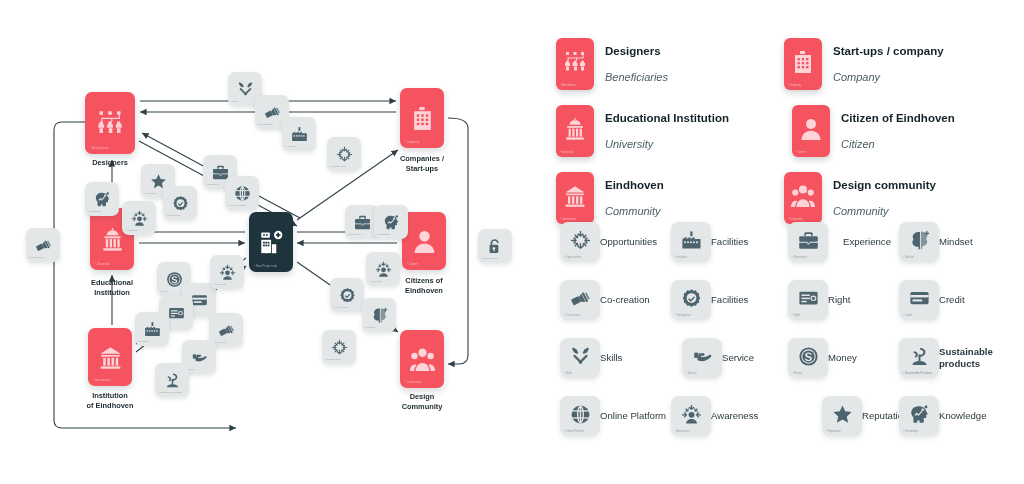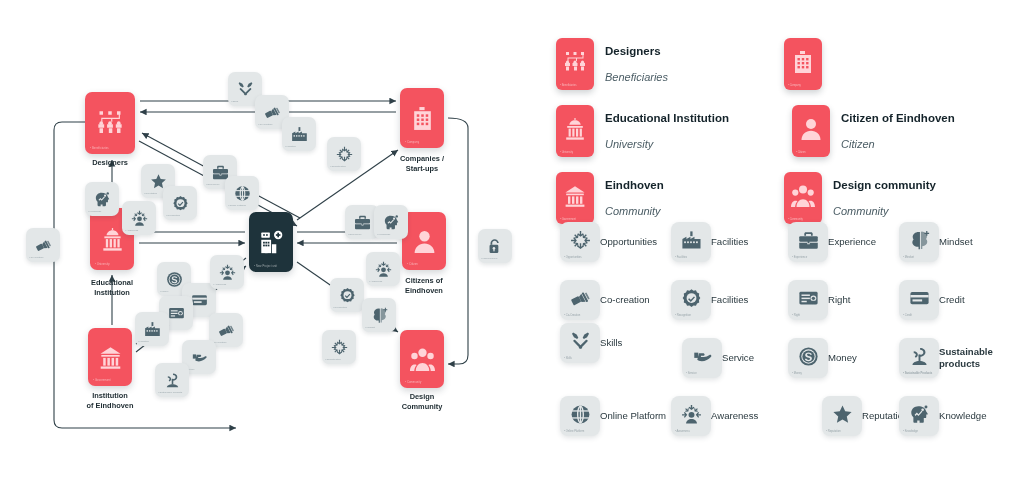--- a/index.html
+++ b/index.html
@@ -603,20 +603,24 @@
                 <rect x="6.5" y="12" width="2.4" height="2.4"></rect>
                 <rect x="10.8" y="12" width="2.4" height="2.4"></rect>
                 <rect x="15.1" y="12" width="2.4" height="2.4"></rect>
                 <rect x="6.5" y="16" width="2.4" height="2.4"></rect>
                 <rect x="10.8" y="16" width="2.4" height="2.4"></rect>
                 <rect x="15.1" y="16" width="2.4" height="2.4"></rect>
               </g>
             </svg></span>
           <span class="microcap">• Company</span>
         </div>
+        <div class="legend-txt">
+          <div class="l1">Start-ups / company</div>
+          <div class="l2">Company</div>
+        </div>
       </div>
       <div class="legend-row" style="left: 0px; top: 67px;">
         <div class="legend-card">
           <span><svg width="24" height="24" viewBox="0 0 24 24" fill="#ffd4d8">
               <path d="M11.4 1h1.2v2h-1.2z"></path>
               <path d="M12 3.2c3.1 0 5.4 2.1 5.7 4.6H6.3C6.6 5.3 8.9 3.2 12 3.2z"></path>
               <rect x="4.2" y="9" width="15.6" height="1.8"></rect>
               <rect x="5.6" y="11.6" width="2.2" height="8"></rect>
               <rect x="9.3" y="11.6" width="2.2" height="8"></rect>
               <rect x="13" y="11.6" width="2.2" height="8"></rect>
@@ -711,21 +715,21 @@
                 <rect x="7" y="13" width="2" height="2"></rect>
                 <rect x="10.4" y="13" width="2" height="2"></rect>
                 <rect x="13.8" y="13" width="2" height="2"></rect>
                 <rect x="17.2" y="13" width="2" height="2"></rect>
               </g>
             </svg></span>
           <span class="microcap">• Facilities</span>
         </div>
         <div class="key-label">Facilities</div>
       </div>
-      <div class="key-item" style="left: 228px; top: 0px;">
+      <div class="key-item" style="left: 228px; top: 0px; text-align: center;">
         <div class="key-box">
           <span><svg width="21" height="21" viewBox="0 0 24 24" fill="#4d646e">
               <path d="M9 2.6h6c1 0 1.8.8 1.8 1.8v2.2h-2V4.6H9.2v2H7.2V4.4c0-1 .8-1.8 1.8-1.8z"></path>
               <rect x="1.4" y="7" width="21.2" height="6.4" rx="1.4"></rect>
               <path d="M1.4 14.6h9.2v1.6h2.8v-1.6h9.2v5.4a1.4 1.4 0 0 1-1.4 1.4H2.8a1.4 1.4 0 0 1-1.4-1.4z"></path>
               <rect x="10.9" y="11.6" width="2.2" height="3.4" rx=".6"></rect>
             </svg></span>
           <span class="microcap">• Experience</span>
         </div>
         <div class="key-label">Experience</div>
@@ -787,21 +791,21 @@
         <div class="key-box">
           <span><svg width="21" height="21" viewBox="0 0 24 24" fill="#4d646e">
               <rect x="1.6" y="4.6" width="20.8" height="14" rx="2"></rect>
               <rect x="1.6" y="8" width="20.8" height="2.8" fill="#e3e7e8"></rect>
               <rect x="4" y="13" width="11" height="2.4" fill="#e3e7e8"></rect>
             </svg></span>
           <span class="microcap">• Credit</span>
         </div>
         <div class="key-label">Credit</div>
       </div>
-      <div class="key-item" style="left: 0px; top: 101px; align-items: center;">
+      <div class="key-item" style="left: 0px; top: 116px; align-items: center;">
         <div class="key-box">
           <span><svg width="21" height="21" viewBox="0 0 24 24" fill="#4d646e">
               <g>
                 <path d="M3.6 1.8l4 2.2 1.9 3.6-1.4 1.4L4.5 7.1 2.3 3.1z" transform="rotate(0 12 12)"></path>
                 <rect x="7.5" y="8.6" width="2.6" height="13" rx="1" transform="rotate(-45 8.8 15)"></rect>
                 <path d="M20.4 1.8l-4 2.2-1.9 3.6 1.4 1.4 3.6-1.9 2.2-4z"></path>
                 <rect x="13.9" y="8.6" width="2.6" height="13" rx="1" transform="rotate(45 15.2 15)"></rect>
               </g>
             </svg></span>
           <span class="microcap">• Skills</span>

